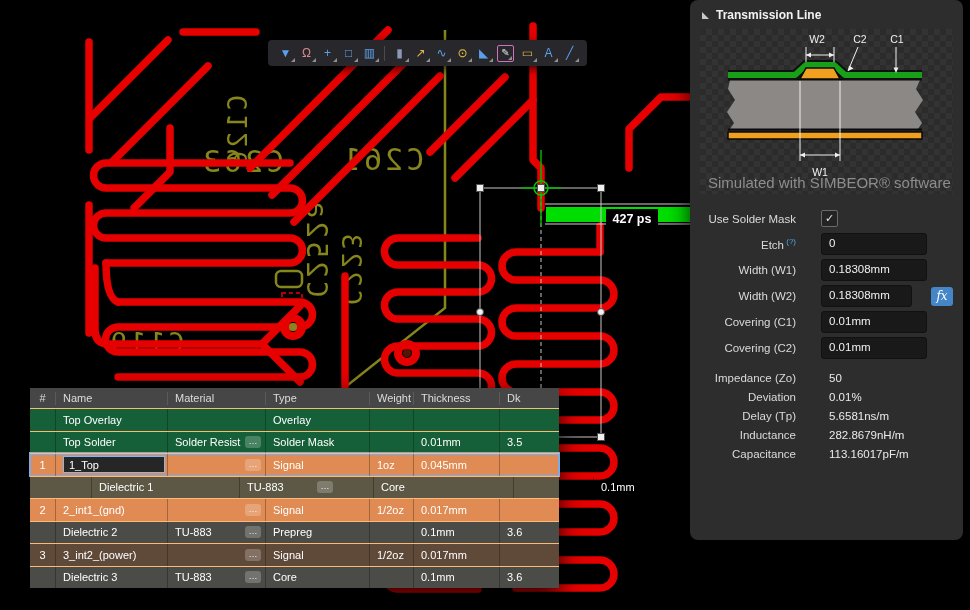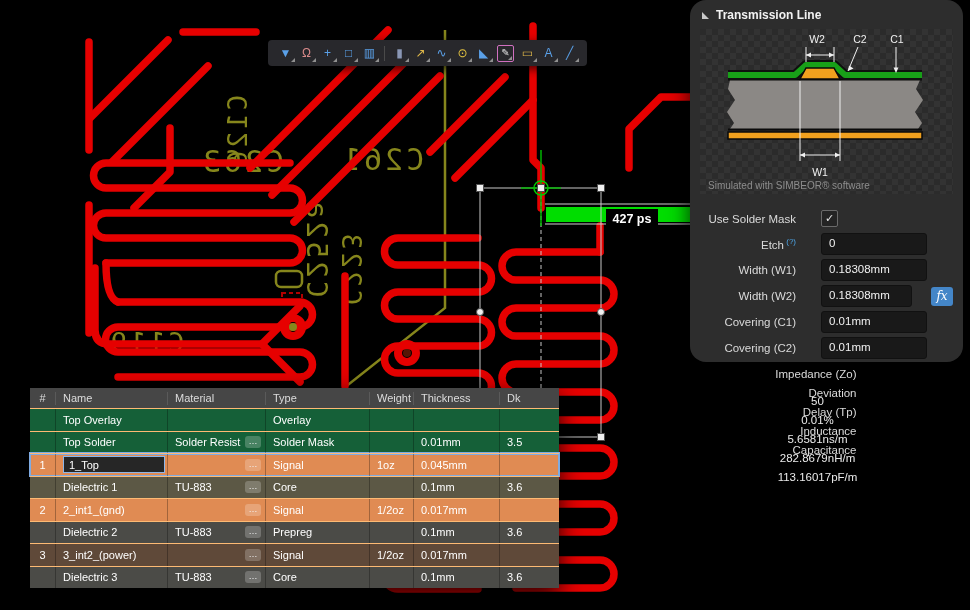--- a/index.html
+++ b/index.html
@@ -25,45 +25,45 @@
   .lhead{height:20px;background:#464646;color:#dcdcdc;align-items:center;}
   .lhead .lcell{border-left:1px solid #5a5a5a;height:13px;line-height:13px;}
   .lhead .lcell:first-child{border-left:none;}
   .lrow{height:21.5px;border-top:1px solid #fdba74;align-items:stretch;}
   .lcell{position:relative;display:flex;align-items:center;padding-left:7px;overflow:hidden;
     border-left:1px solid rgba(0,0,0,.28);}
   .lcell:first-child{border-left:none;}
   .c-num{justify-content:center;padding-left:0;}
   .s-green{background:#156038;}
   .s-orange{background:#e08b53;}
-  .s-olive{background:#5c5845;}
+  .s-olive{background:#5c5845;gap:36px;}
   .s-gray{background:#4b4b47;}
   .s-brown{background:#5f4939;}
   .lrow.selected{box-shadow:inset 0 0 0 1px #7fabe2, 0 0 0 1px #7fabe2;}
   .edit{flex:1;margin:1px 2px 1px 0;background:#262626;border:1px solid #8db6e8;
     padding:0 0 0 5px;display:flex;align-items:center;height:15px;}
   .ell{position:absolute;right:4px;top:50%;margin-top:-6px;width:16px;height:12px;border-radius:3px;
     background:rgba(255,255,255,.22);color:#f2f2f2;font-size:9px;line-height:11px;text-align:center;}
   
-  #panel{position:absolute;left:690px;top:0;width:273px;height:362px;background:#2d2d2d;
-    border-radius:16px;box-shadow:0 6px 22px rgba(0,0,0,.8);color:#d8d8d8;}
+  #panel{position:absolute;left:690px;top:0;width:273px;height:540px;background:#2d2d2d;
+    border-radius:8px;box-shadow:0 6px 22px rgba(0,0,0,.8);color:#d8d8d8;}
   #panel-header{display:flex;align-items:center;gap:7px;padding:8px 12px 5px 12px;}
   .collapse-tri{width:0;height:0;border-bottom:7px solid #c8c8c8;border-right:7px solid transparent;}
   #panel-title{font-size:12px;font-weight:bold;color:#f2f2f2;}
   #pimg{position:relative;margin:2px 10px 8px 10px;height:165px;background:#2b2b2b;
     background-image:linear-gradient(45deg,#333 25%,transparent 25%,transparent 75%,#333 75%),
                      linear-gradient(45deg,#333 25%,transparent 25%,transparent 75%,#333 75%);
     background-size:12px 12px;background-position:0 0,6px 6px;text-align:center;}
-  #pimg-caption{position:absolute;left:8px;bottom:3px;font-size:10px;color:#8d8d8d;}
+  #pimg-caption{position:absolute;left:8px;bottom:3px;font-size:15px;color:#8d8d8d;}
   #panel-fields{padding:4px 10px 0 10px;}
   .prow{display:flex;align-items:center;padding-right:26px;gap:15px;}
   .prow.has-fx{padding-right:0;}
   .prow.k-check{height:25px;}
   .prow.k-input{height:26px;}
-  .prow.k-static{height:19px;flex-direction:column;}
+  .prow.k-static{height:19px;}
   .prow.k-input + .prow.k-static{margin-top:7px;}
   .plabel{width:96px;text-align:right;padding-right:10px;font-size:11.5px;color:#dadada;flex:none;}
   .psup{color:#4da6e8;font-size:8px;}
   .pcheck{width:15px;height:15px;border-radius:2px;background:#2b2b2b;border:1px solid #3c3c3c;
     color:#e8e8e8;font-size:11px;line-height:14px;text-align:center;}
   .pcheck.on{background:#242424;border-color:#6a6a6a;}
   .pfield{flex:1;height:20px;background:#191919;border:1px solid #111;border-radius:3px;
     color:#f0f0f0;font-size:11.5px;line-height:19px;padding-left:7px;}
   .pfx{width:22px;height:19px;margin-left:4px;background:#4486c8;border-radius:3px;color:#fff;
     font-family:"DejaVu Serif",serif;font-style:italic;font-size:12px;line-height:18px;text-align:center;}

